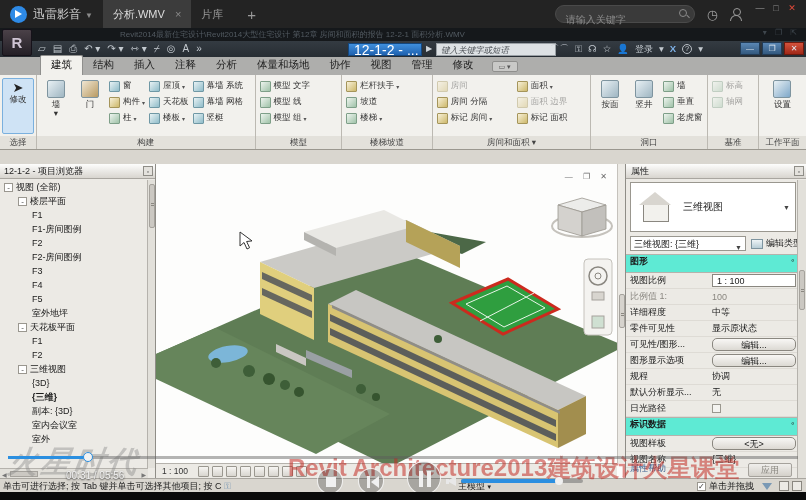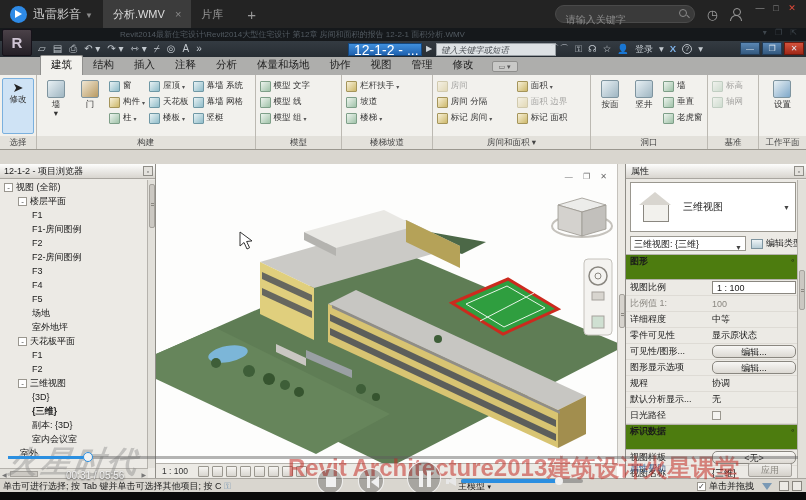--- a/index.html
+++ b/index.html
@@ -101,21 +101,21 @@
   .house { width:34px; height:30px; margin:0 10px 0 8px; position:relative; }
   .house::before { content:""; position:absolute; left:4px; top:12px; width:24px; height:16px; background:#f2f1ed; border:1px solid #8a8780; }
   .house::after { content:""; position:absolute; left:0px; top:0px; width:0; height:0; border-left:16px solid transparent; border-right:16px solid transparent; border-bottom:13px solid #d8d5cf; }
   .typebox .tname { font-size:10px; color:#222; }
   .typebox .dd { position:absolute; right:5px; top:21px; font-size:7px; color:#444; }
   .selrow { display:flex; margin:4px 4px 3px; align-items:center; }
   .selbox { flex:1; height:15px; background:#fff; border:1px solid #9a978f; line-height:14px; padding:0 3px; position:relative; }
   .selbox .dd { position:absolute; right:3px; top:4px; font-size:7px; color:#444; }
   .edittype { display:flex; align-items:center; margin-left:5px; }
   .et-ic { width:12px; height:10px; border:1px solid #7e949f; background:linear-gradient(#eef4f6,#b8cdd6); margin-right:3px; }
-  .sect { height:26px; background:#4d7c0f; border-top:1px solid #b5b2ac; border-bottom:1px solid #b5b2ac; font-weight:bold; padding-left:4px; line-height:13px; position:relative; }
+  .sect { height:19px; background:#5eead4; border-top:1px solid #b5b2ac; border-bottom:1px solid #b5b2ac; font-weight:bold; padding-left:4px; line-height:13px; position:relative; }
   .sect .ar { position:absolute; right:12px; top:0; font-weight:normal; font-size:7px; }
   .prow { display:flex; height:16px; align-items:center; border-bottom:1px solid #dedbd5; padding-left:4px; }
   .prow .pl { width:82px; flex:0 0 auto; white-space:nowrap; overflow:hidden; }
   .prow .pv { flex:1; white-space:nowrap; margin-right:10px; }
   .pv.inbox { background:#fff; border:1px solid #8a8780; height:13px; line-height:12px; padding-left:4px; }
   .pv.gray { color:#8a8780; }
   .pv.btn { background:linear-gradient(#f8f7f5,#dcd9d3); border:1px solid #8a8780; border-radius:5px; text-align:center; height:13px; line-height:12px; }
   .chk { width:9px; height:9px; border:1px solid #9a978f; background:#f4f3f0; }
   .pr-vscroll { position:absolute; right:0; top:16px; width:9px; bottom:0; background:#e2e0da; border-left:1px solid #b5b2ac; }
   .pr-vthumb { position:absolute; left:1px; top:90px; width:6px; height:40px; background:#cbc8c2; border:1px solid #a5a29c; border-radius:2px; }
@@ -468,23 +468,20 @@
             <div class="trow" style="padding-left: 32px;">
               <span>F3</span>
             </div>
             <div class="trow" style="padding-left: 32px;">
               <span>F4</span>
             </div>
             <div class="trow" style="padding-left: 32px;">
               <span>F5</span>
             </div>
             <div class="trow" style="padding-left: 32px;">
-              <span>场地</span>
-            </div>
-            <div class="trow" style="padding-left: 32px;">
               <span>室外地坪</span>
             </div>
             <div class="trow" style="padding-left: 18px;">
               <span class="exp">-</span>
               <span>天花板平面</span>
             </div>
             <div class="trow" style="padding-left: 32px;">
               <span>F1</span>
             </div>
             <div class="trow" style="padding-left: 32px;">
@@ -499,21 +496,21 @@
             </div>
             <div class="trow bold" style="padding-left: 32px;">
               <span>{三维}</span>
             </div>
             <div class="trow" style="padding-left: 32px; align-items: center;">
               <span>副本: {3D}</span>
             </div>
             <div class="trow" style="padding-left: 32px;">
               <span>室内会议室</span>
             </div>
-            <div class="trow" style="padding-left: 20px;">
+            <div class="trow" style="padding-left: 32px;">
               <span>室外</span>
             </div>
           </div>
         <div class="pb-vscroll">
           <div class="pb-vthumb">
               <div class="grip"></div>
             </div>
         </div>
         <div class="pb-hscroll">
           <span class="la">◀</span>

